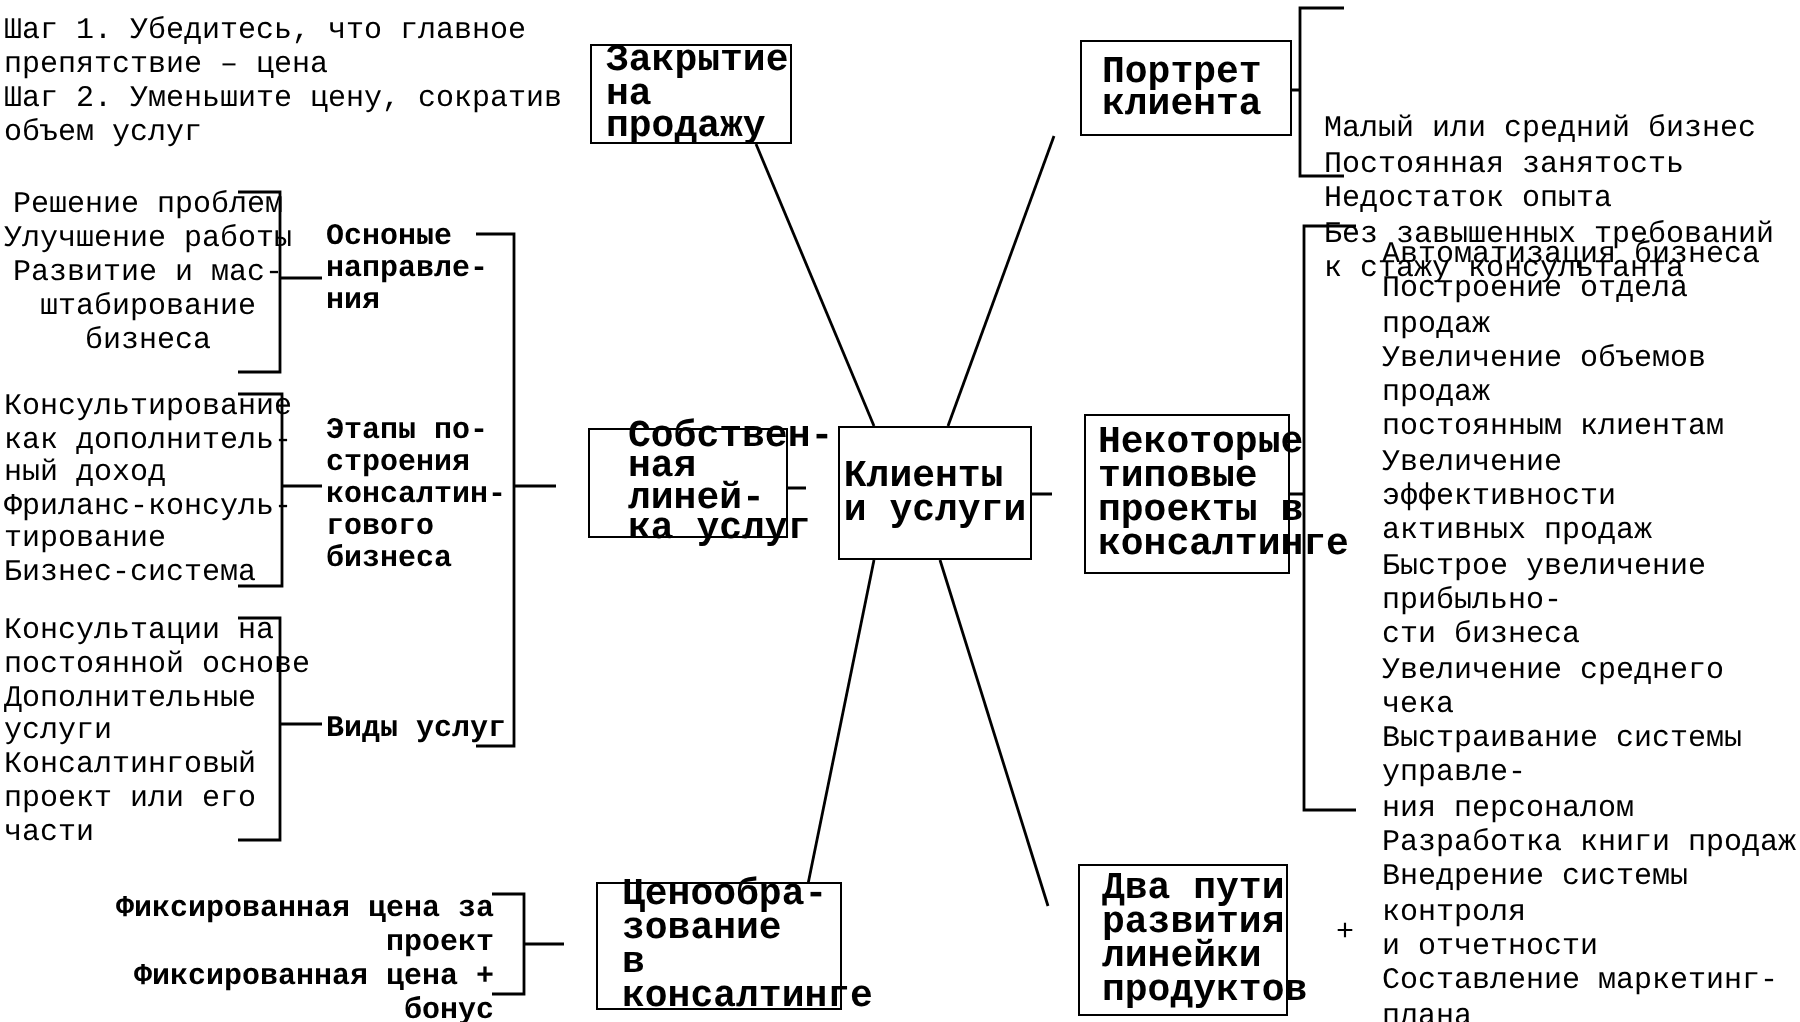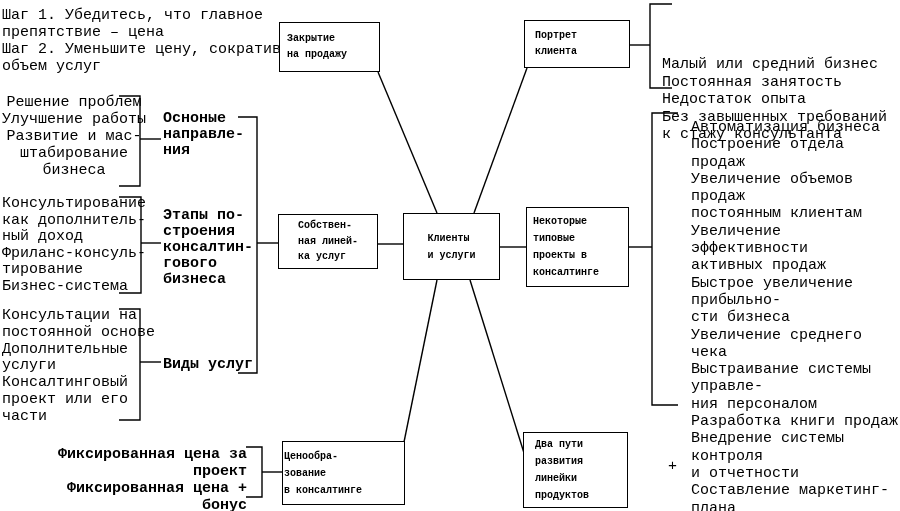--- a/index.html
+++ b/index.html
@@ -5,22 +5,22 @@
   html,body{margin:0;padding:0;background:#fff;}
   #diagram{
     position:relative;width:900px;height:511px;background:#fff;
     font-family:Liberation Mono, monospace;color:#000;overflow:hidden;
   }
   .abs{position:absolute;}
   .txt{font-size:15px;line-height:17px;white-space:pre-line;}
   .bold{font-weight:bold;}
   .box{
     position:absolute;border:1.5px solid #000;background:#fff;
-    display:flex;align-items:center;font-weight:bold;font-size:10px;
-    line-height:16.5px;white-space:pre-line;box-sizing:border-box;
+    display:flex;align-items:center;font-weight:bold;font-size:19px;
+    line-height:16.5px;white-space:pre-line;box-sizing:border-box;margin-left:16px;
   }
   svg.lines{position:absolute;left:0;top:0;width:900px;height:511px;}
   svg.lines path{stroke:#000;stroke-width:1.4;fill:none;}
 
   
   .steps-note{left:2px;top:7px;}
   .list-1{left:2px;top:94px;text-align:center;}
   .list-2{left:2px;top:196px;line-height:16.6px;}
   .list-3{left:2px;top:308px;line-height:16.8px;}
   .label-1{left:163px;top:111px;line-height:16px;}
@@ -28,21 +28,21 @@
   .label-3{left:163px;top:357px;line-height:16px;}
   .pricing-list{left:14px;top:446px;width:233px;text-align:right;}
 
   
   .box-closing {left:279px;top:22px; width:101px;height:50px;padding-left:7px;}
   .box-ownline {left:278px;top:214px;width:100px;height:55px;padding-left:19px;line-height:15.5px;}
   .box-center  {left:403px;top:213px;width:97px; height:67px;justify-content:center;line-height:17px;}
   .box-portrait{left:524px;top:20px; width:106px;height:48px;padding-left:10px;}
   .box-typical {left:526px;top:207px;width:103px;height:80px;padding-left:6px;line-height:17px;}
   .box-twoways {left:523px;top:432px;width:105px;height:76px;padding-left:11px;line-height:17px;}
-  .box-pricing {left:282px;top:441px;width:123px;height:64px;padding-left:1px;line-height:17px;}
+  .box-pricing {left:282px;top:441px;width:123px;height:64px;padding-left:12px;line-height:17px;}
 
   
   .rlist-1{left:662px;top:8px;line-height:17.5px;margin-top:48px;}
   .rlist-2{left:662px;top:119px;line-height:17.3px;margin-left:29px;}
   .plus{left:668px;top:458px;font-size:15px;}
 </style>
 </head>
 <body>
 
 <div id="diagram">

